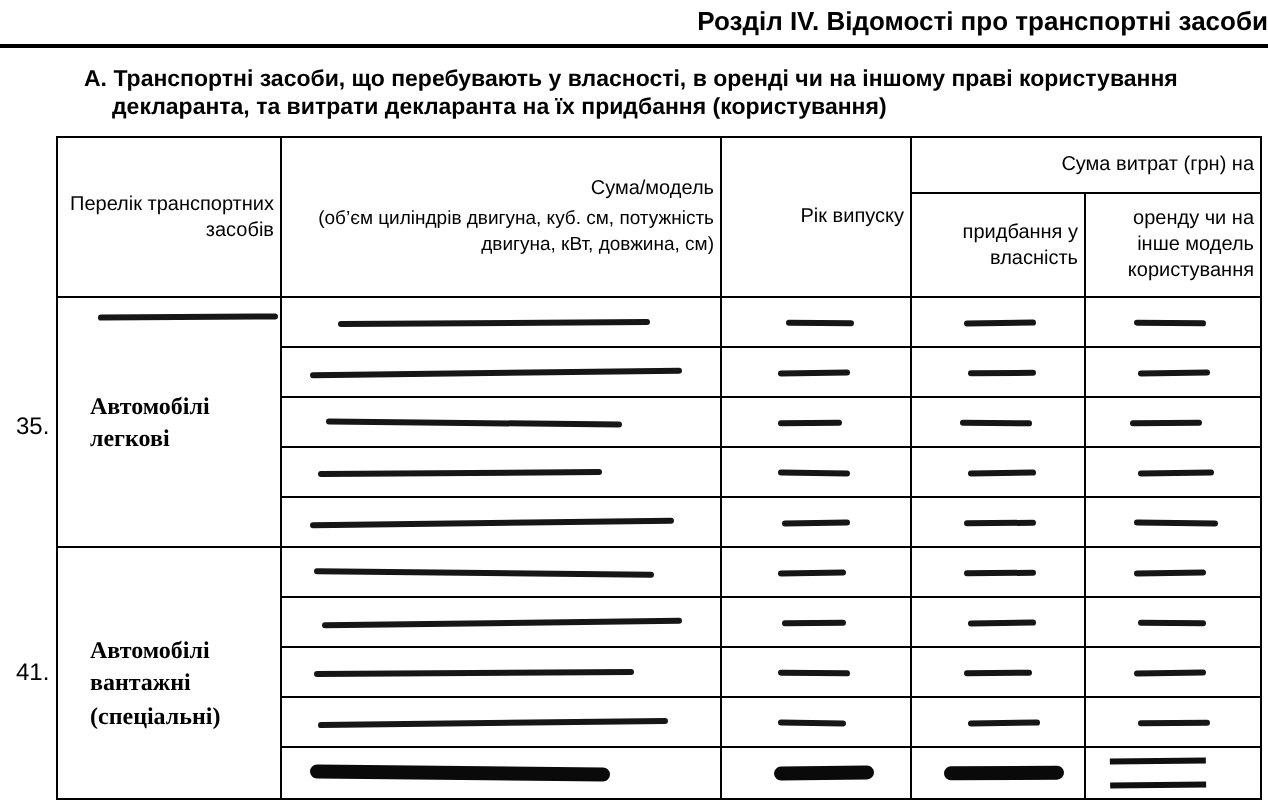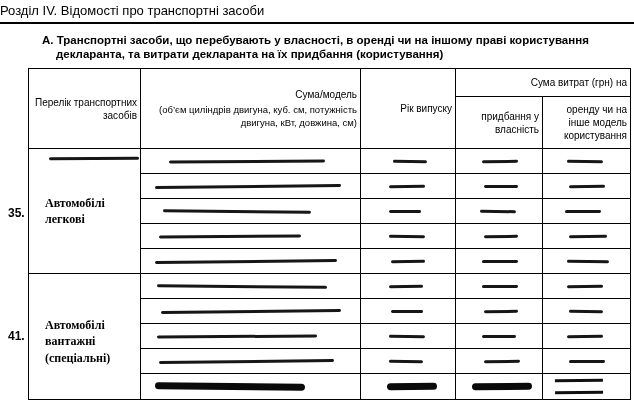--- a/index.html
+++ b/index.html
@@ -4,29 +4,29 @@
 <style>
   html,body{margin:0;padding:0;}
   body{
     width:634px;height:401px;position:relative;overflow:hidden;
     background:#ffffff;color:#000;
     font-family:"Liberation Sans", sans-serif;
   }
   .page{position:absolute;inset:0;}
   .title{
     position:absolute;top:3px;left:0;width:634px;margin:0;
-    text-align:left;font-size:13px;font-weight:normal;
+    text-align:right;font-size:13px;font-weight:bold;
   }
   .title-rule{position:absolute;top:22px;left:0;width:634px;height:2px;background:#000;}
   .section-a{
     position:absolute;top:33px;left:42px;width:582px;margin:0;
     font-size:11.5px;font-weight:bold;line-height:1.25;
     padding-left:14px;text-indent:-14px;
   }
-  .row-num{position:absolute;left:8px;font-size:12px;font-weight:bold;}
+  .row-num{position:absolute;left:8px;font-size:12px;font-weight:normal;}
   .num-35{top:206px;}
   .num-36{top:329px;}
 
   table.vehicles-table{
     position:absolute;left:28px;top:68px;width:602px;
     border-collapse:collapse;table-layout:fixed;
   }
   .vehicles-table th,.vehicles-table td{border:1px solid #000;}
   .vehicles-table th{
     font-weight:normal;font-size:10px;text-align:right;

